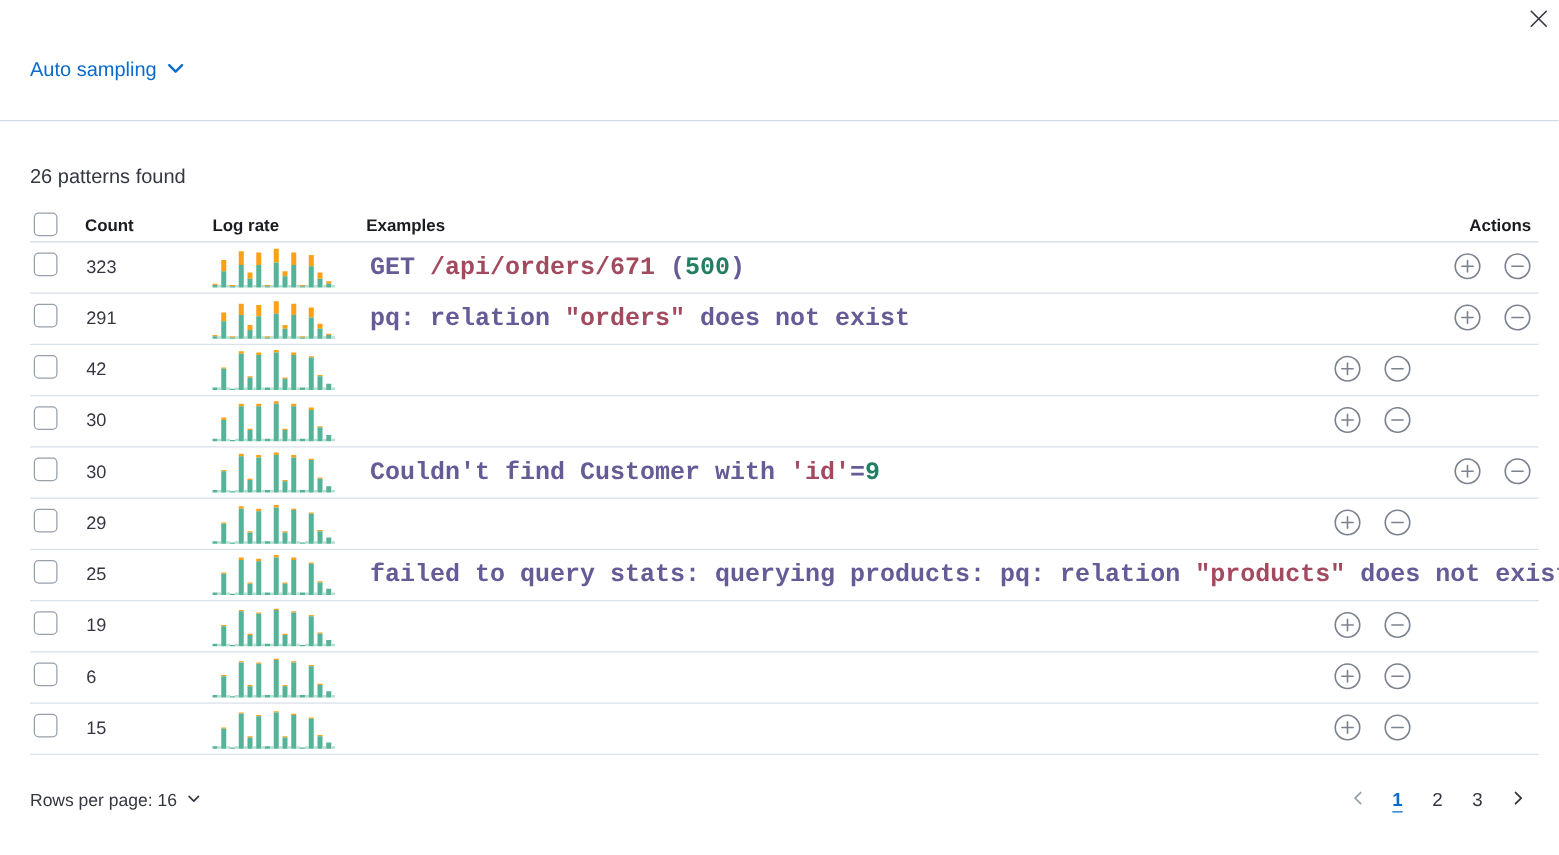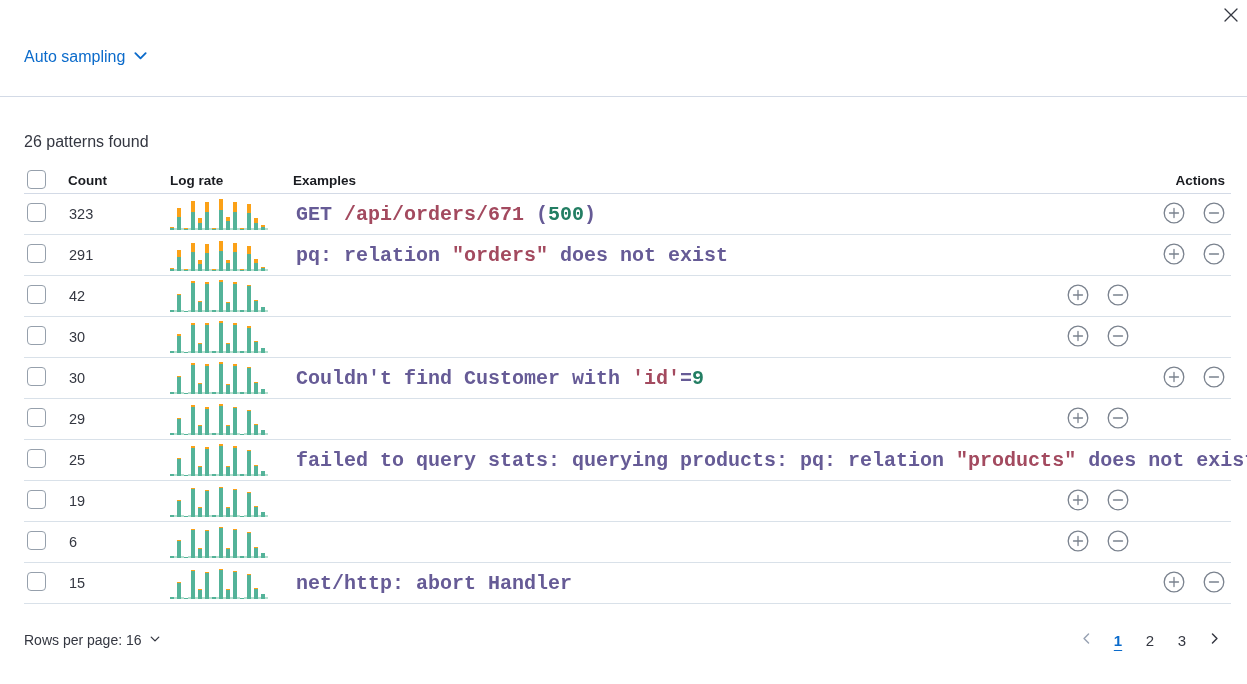--- a/index.html
+++ b/index.html
@@ -1056,23 +1056,20 @@
                   <div class="o" style="height: 1px;"></div>
                   <div class="g" style="height: 10px;"></div>
                 </div>
                 <div class="stub"></div>
                 <div class="bar">
                   <div class="o" style="height: 0px;"></div>
                   <div class="g" style="height: 5px;"></div>
                 </div>
                 <div class="stub"></div>
               </div>
-            </div>
-    <div class="td">
-              <code class="example"><span class="seg-p">net/http: abort Handler</span></code>
             </div>
     <div class="td td-actions">
       <button class="icon-btn">
         <span>
           <svg width="22" height="22" viewBox="0 0 22 22">
                     <circle cx="11" cy="11" r="9.8" fill="none" stroke="#7a828e" stroke-width="1.3"></circle>
                     <path d="M11 6.5 V15.5 M6.5 11 H15.5" stroke="#7a828e" stroke-width="1.3" stroke-linecap="round"></path>
                   </svg>
         </span>
       </button>

